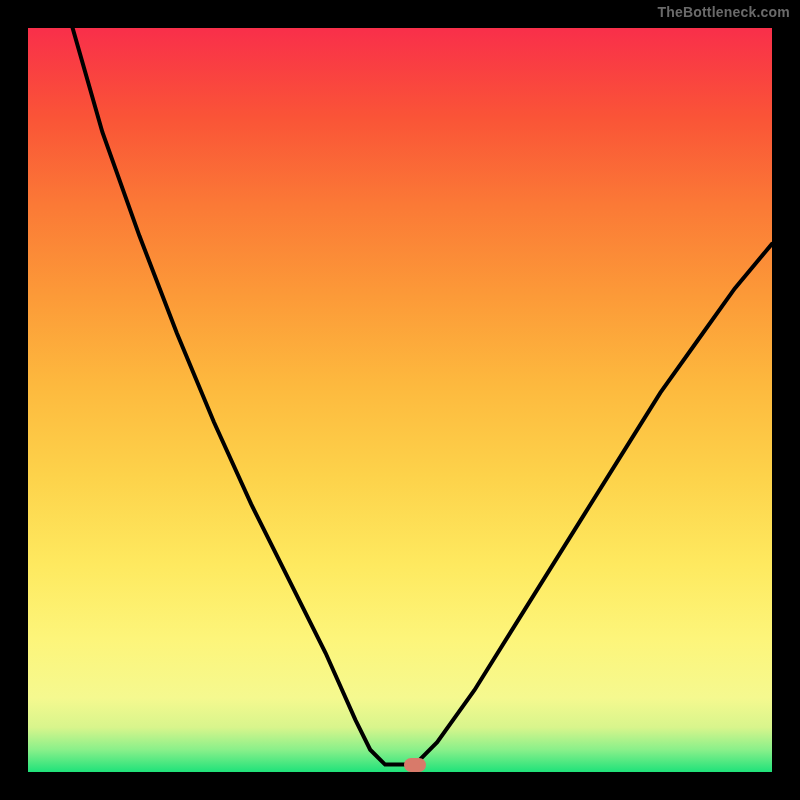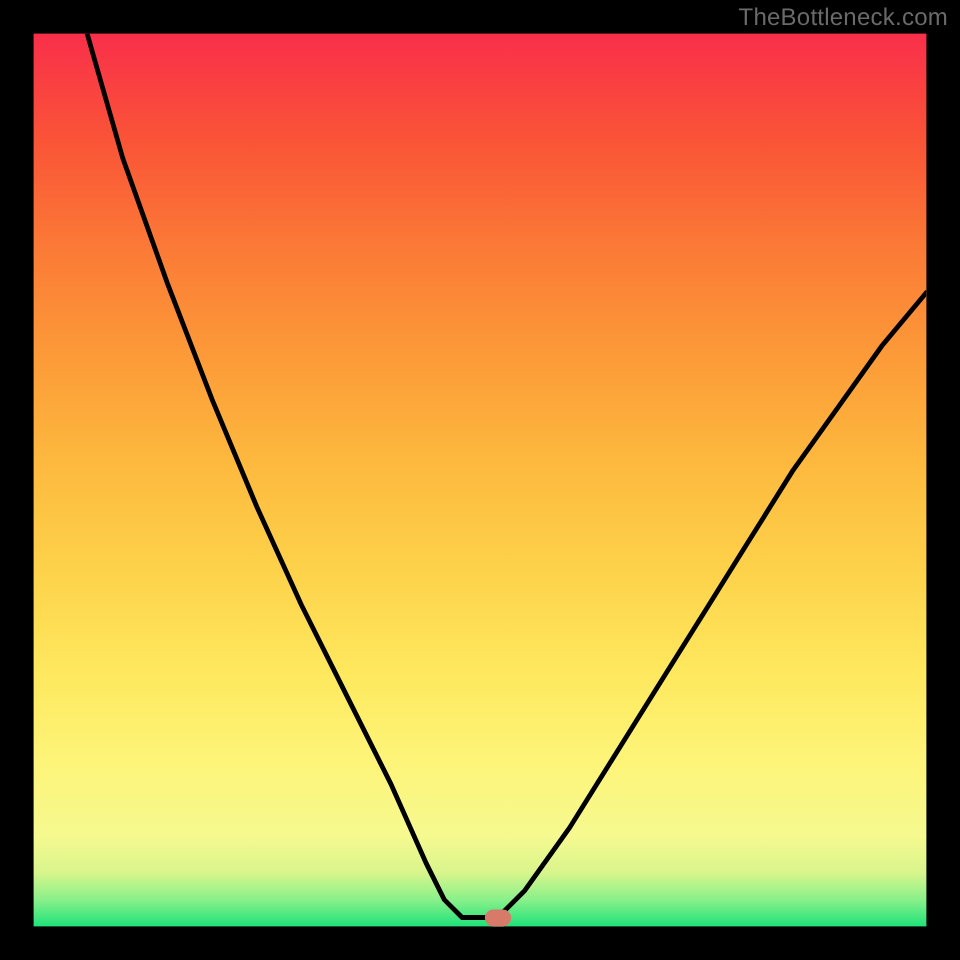--- a/index.html
+++ b/index.html
@@ -37,22 +37,22 @@
       #fc9a38 64%,
       #fb7a36 76%,
       #fa5437 88%,
       #f92f4a 100%);
   }
   .watermark {
     position: absolute;
     top: 4px;
     right: 10px;
     font-family: Arial, Helvetica, sans-serif;
-    font-size: 20px;
-    font-weight: 400;
+    font-size: 14px;
+    font-weight: 700;
     color: #6a6a6a;
     letter-spacing: 0.2px;
   }
   svg.curve {
     position: absolute;
     left: 0;
     top: 0;
     width: 744px;
     height: 744px;
   }

